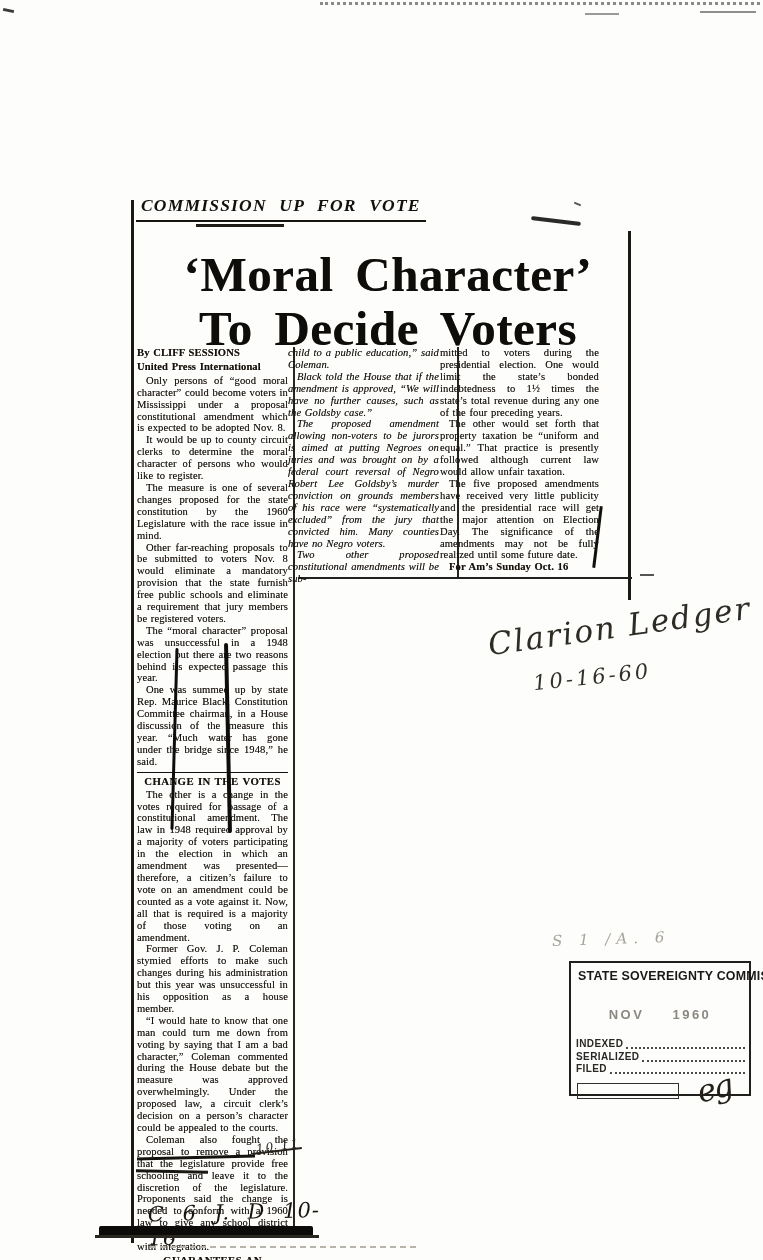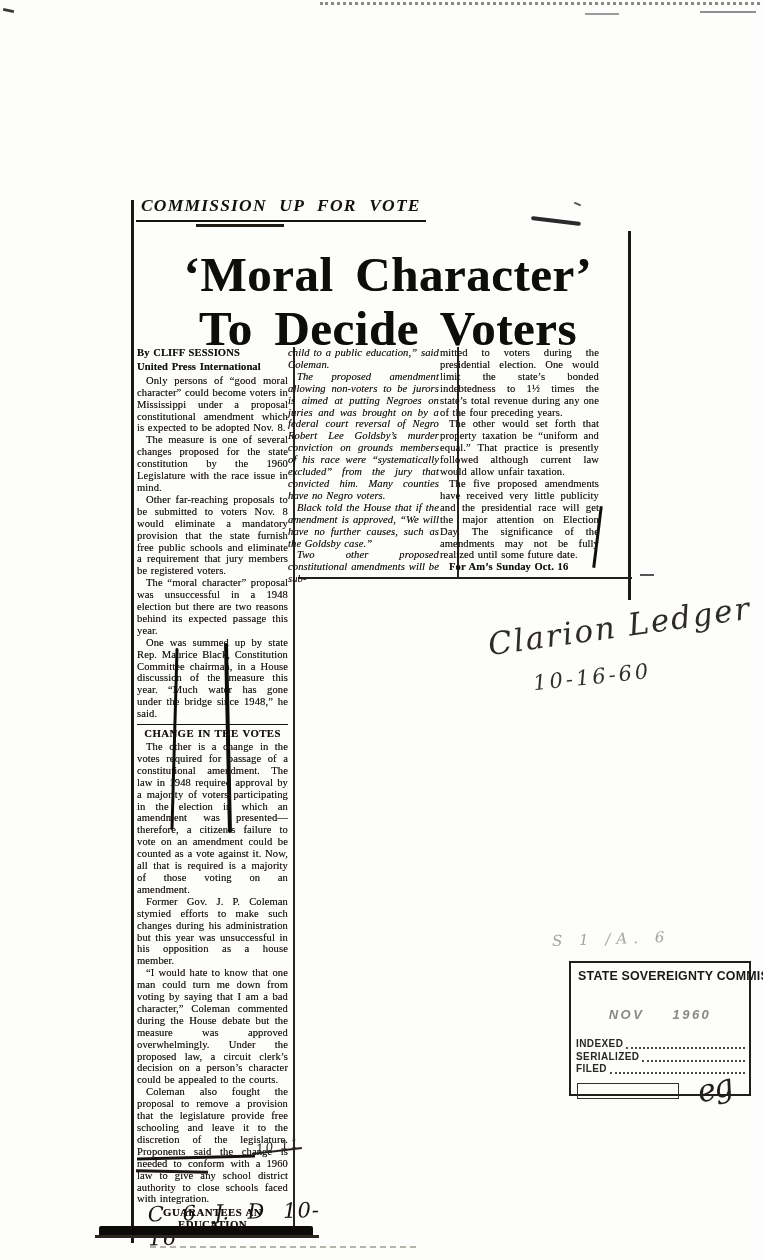--- a/index.html
+++ b/index.html
@@ -97,21 +97,21 @@
     position:absolute; left:569px; top:961px; width:182px; height:135px;
     border:2.5px solid #211f1c; box-sizing:border-box;
     font-family:"Liberation Sans", sans-serif;
   }
   .stamp-title{
     margin-top:5px; text-align:center; font-weight:bold; font-size:13.5px;
     letter-spacing:0.2px; color:#1a1816; transform:scaleX(0.92); white-space:nowrap;
   }
   .stamp-date{
     margin-top:24px; text-align:center; font-weight:bold; font-size:13px;
-    color:#8b8881; letter-spacing:2.5px; word-spacing:22px;font-style:italic;
+    color:#8b8881; letter-spacing:2.5px; word-spacing:22px;
   }
   .stamp-fields{margin:16px 4px 0 5px;}
   .stamp-row{display:flex; align-items:flex-end; margin-bottom:1.5px;}
   .stamp-row .lbl{font-size:10px; font-weight:bold; color:#2a2825; letter-spacing:0.4px;}
   .stamp-row .leader{flex:1; border-bottom:2px dotted #4d4a45; height:9px; margin-left:3px;}
   .stamp-box{
     position:absolute; left:577px; top:1083px; width:100px; height:14px;
     border:1.8px solid #33302b;
   }
   .stamp-initials{
@@ -144,35 +144,36 @@
   <div class="headline-dot"></div>
   <h1 class="headline">
     <div>‘Moral Character’</div>
     <div>To Decide Voters</div>
   </h1>
 
   <div id="col1" class="col">
       <p class="byline">By CLIFF SESSIONS</p>
       <p class="org">United Press International</p>
       <p>Only persons of “good moral character” could become voters in Mississippi under a proposal constitutional amendment which is expected to be adopted Nov. 8.</p>
+      <p>It would be up to county circuit clerks to determine the moral character of persons who would like to register.</p>
       <p>The measure is one of several changes proposed for the state constitution by the 1960 Legislature with the race issue in mind.</p>
       <p>Other far-reaching proposals to be submitted to voters Nov. 8 would eliminate a mandatory provision that the state furnish free public schools and eliminate a requirement that jury members be registered voters.</p>
       <p>The “moral character” proposal was unsuccessful in a 1948 election but there are two reasons behind its expected passage this year.</p>
       <p>One was summed up by state Rep. Maurice Black, Constitution Committee chairman, in a House discussion of the measure this year. “Much water has gone under the bridge since 1948,” he said.</p>
       <h3 class="ruled">CHANGE IN THE VOTES</h3>
       <p>The other is a change in the votes required for passage of a constitutional amendment. The law in 1948 required approval by a majority of voters participating in the election in which an amendment was presented—therefore, a citizen’s failure to vote on an amendment could be counted as a vote against it. Now, all that is required is a majority of those voting on an amendment.</p>
       <p>Former Gov. J. P. Coleman stymied efforts to make such changes during his administration but this year was unsuccessful in his opposition as a house member.</p>
       <p>“I would hate to know that one man could turn me down from voting by saying that I am a bad character,” Coleman commented during the House debate but the measure was approved overwhelmingly. Under the proposed law, a circuit clerk’s decision on a person’s character could be appealed to the courts.</p>
       <p>Coleman also fought the proposal to remove a provision that the legislature provide free schooling and leave it to the discretion of the legislature. Proponents said the change is needed to conform with a 1960 law to give any school district authority to close schools faced with integration.</p>
       <h3>GUARANTEES AN EDUCATION</h3>
     </div>
   <div id="col2" class="col">
       <p class="noindent">child to a public education,” said Coleman.</p>
+      <p>Black told the House that if the amendment is approved, “We will have no further causes, such as the Goldsby case.”</p>
       <p>The proposed amendment allowing non-voters to be jurors is aimed at putting Negroes on juries and was brought on by a federal court reversal of Negro Robert Lee Goldsby’s murder conviction on grounds members of his race were “systematically excluded” from the jury that convicted him. Many counties have no Negro voters.</p>
-      <p>Black told the House that if the amendment is approved, “We will have no further causes, such as the Goldsby case.”</p>
       <p>Two other proposed constitutional amendments will be sub-</p>
     </div>
   <div id="col3" class="col">
       <p class="noindent">mitted to voters during the presidential election. One would limit the state’s bonded indebtedness to 1½ times the state’s total revenue during any one of the four preceding years.</p>
       <p>The other would set forth that property taxation be “uniform and equal.” That practice is presently followed although current law would allow unfair taxation.</p>
       <p>The five proposed amendments have received very little publicity and the presidential race will get the major attention on Election Day. The significance of the amendments may not be fully realized until some future date.</p>
       <p class="pbold">For Am’s Sunday Oct. 16</p>
     </div>
 
   <div class="ink-streak-a"></div>

